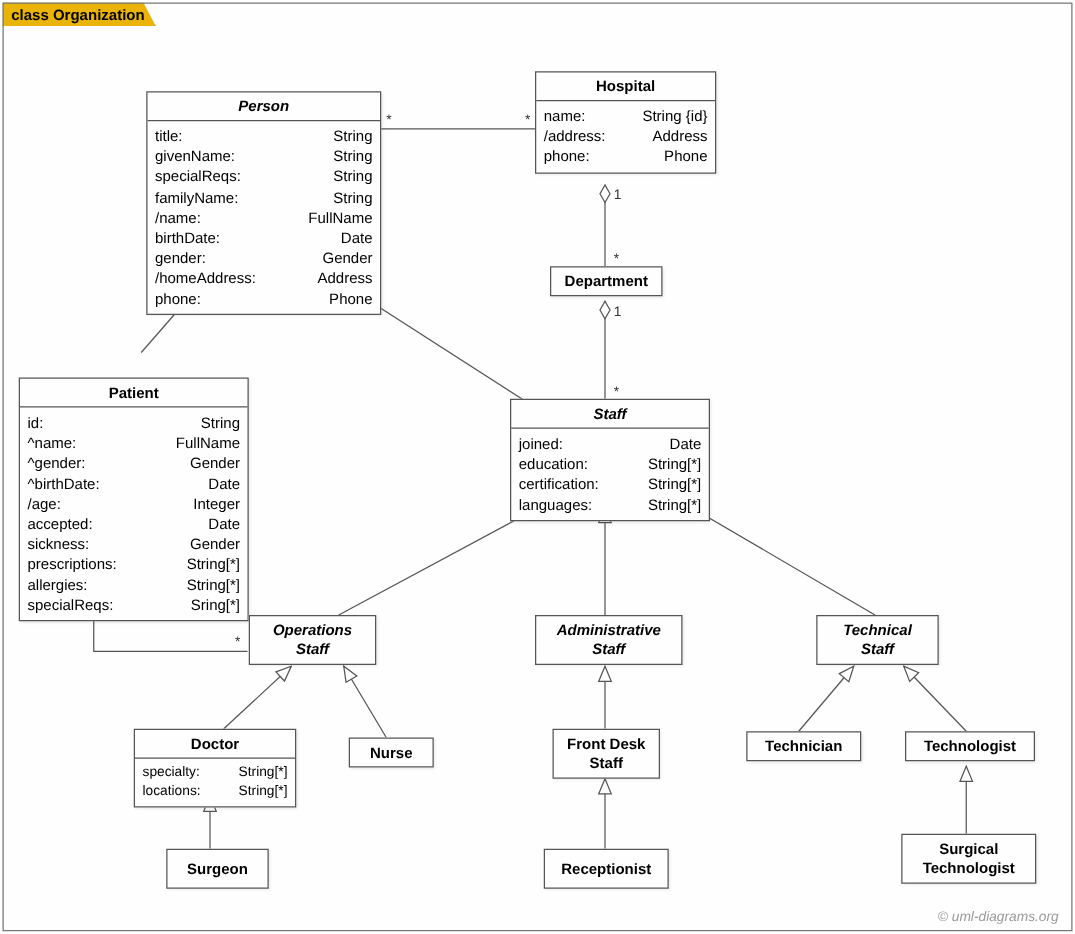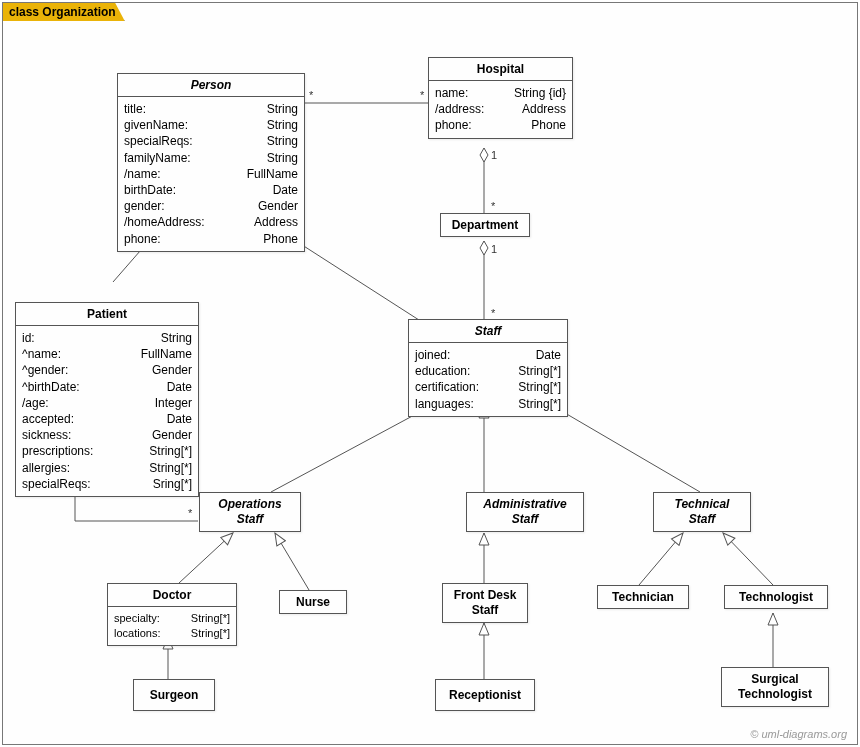--- a/index.html
+++ b/index.html
@@ -273,21 +273,21 @@
           <span>languages:</span>
           <span>String[*]</span>
         </div>
     </div>
   </div>
 
   <div class="class-box" style="left:196px; top:489px; width:100px;">
     <div class="class-name noborder" style="line-height:1.25"><span>Operations<br>Staff</span></div>
   </div>
 
-  <div class="class-box" style="left:425px; top:489px; width:116px;margin-left:38px;">
+  <div class="class-box" style="left:425px; top:489px; width:116px;">
     <div class="class-name noborder" style="line-height:1.25"><span>Administrative<br>Staff</span></div>
   </div>
 
   <div class="class-box" style="left:650px; top:489px; width:96px;">
     <div class="class-name noborder" style="line-height:1.25"><span>Technical<br>Staff</span></div>
   </div>
 
   <div class="class-box" style="left:104px; top:580px; width:128px;">
     <div class="class-name plain">Doctor</div>
     <div class="attrs" style="font-size:11px">

